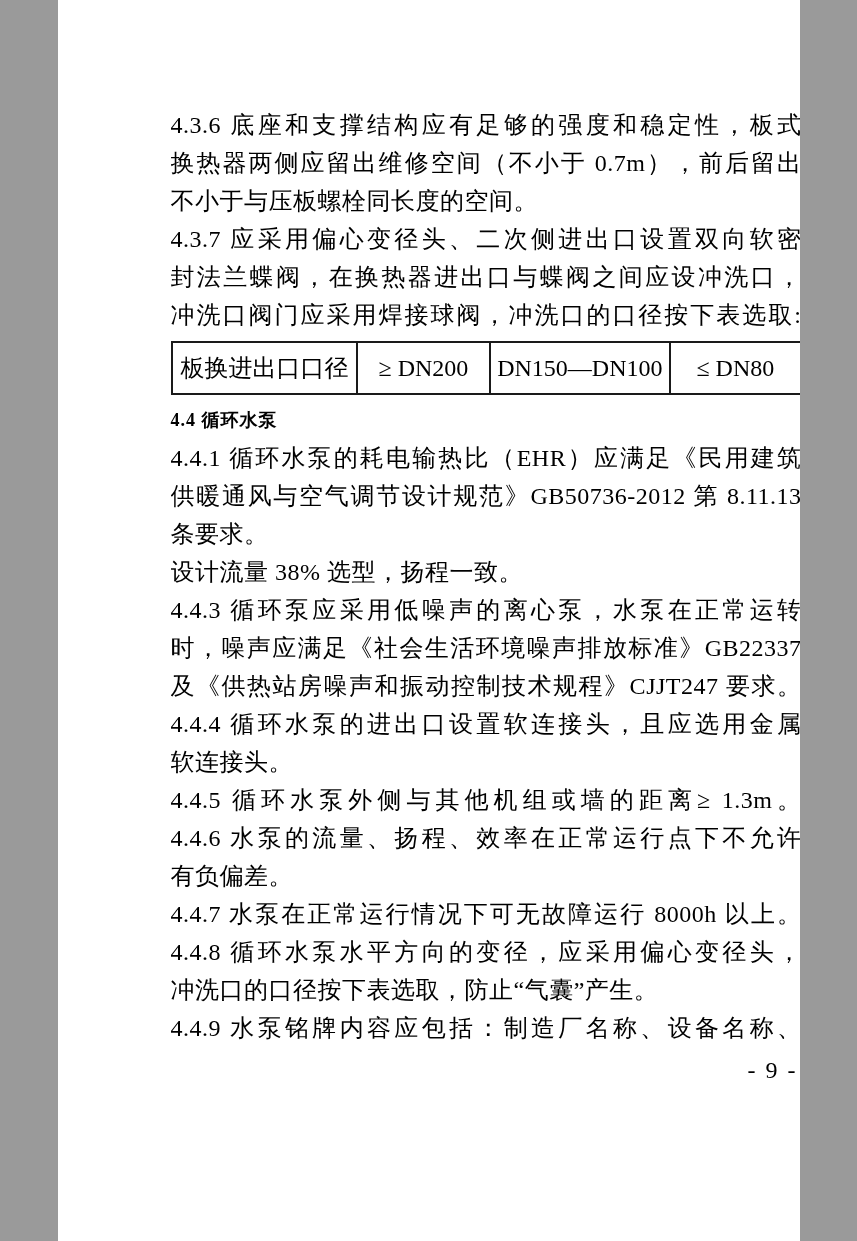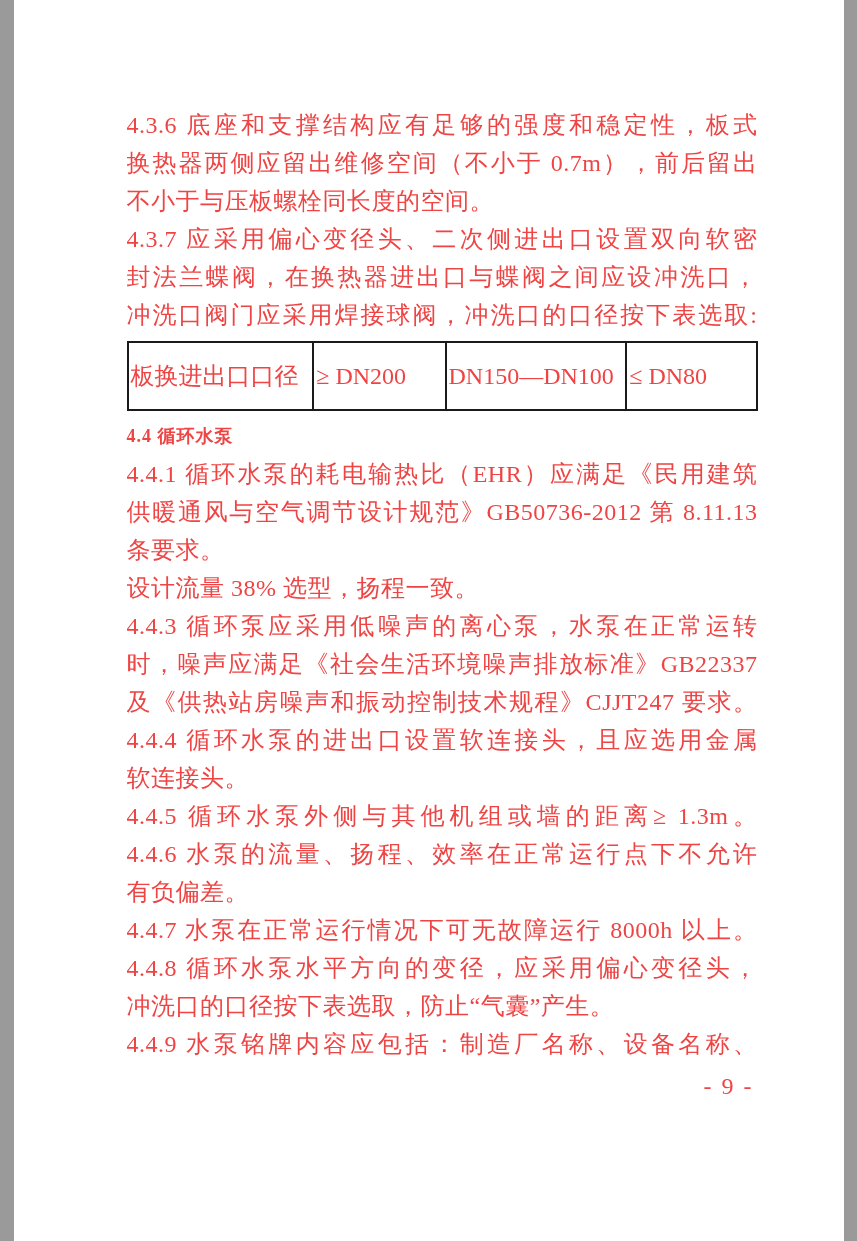--- a/index.html
+++ b/index.html
@@ -2,25 +2,25 @@
 <html><head>
 <meta charset="utf-8">
 <style>
   html, body {
     margin: 0;
     padding: 0;
     background: #9a9a9a;
   }
   .page {
     position: relative;
-    width: 830px;
+    width: 742px;
     height: 1241px;
     margin: 0 auto;
     background: #ffffff;
-    color: #ef4444;
+    color: #000000;
     font-family: "Liberation Serif", "DejaVu Serif", serif;
     overflow: hidden;
   }
   .content {
     position: absolute;
     left: 113px;
     top: 106px;
     width: 631px;
   }
   .para {
@@ -43,23 +43,24 @@
   }
   table.spec-table {
     border-collapse: collapse;
     table-layout: fixed;
     width: 631px;
     margin: 7px 0 6px 0;
   }
   table.spec-table td {
     border: 2px solid #1a1a1a;
     height: 50px;
+    text-align: center;
     vertical-align: middle;
     font-size: 24px;
-    padding: 8px 2px;
+    padding: 0 2px;
     overflow: hidden;
   }
   .col-1 { width: 184px; }
   .col-2 { width: 131px; }
   .col-3 { width: 179px; }
   .col-4 { width: 129px; }
   .heading {
     margin: 4px 0 0 0;
     font-size: 18px;
     font-weight: bold;

